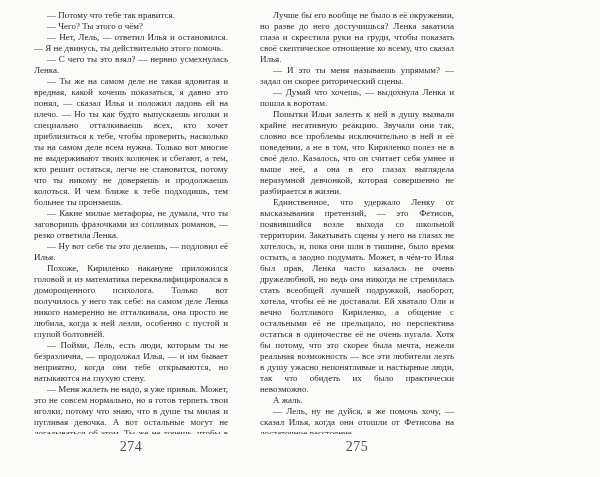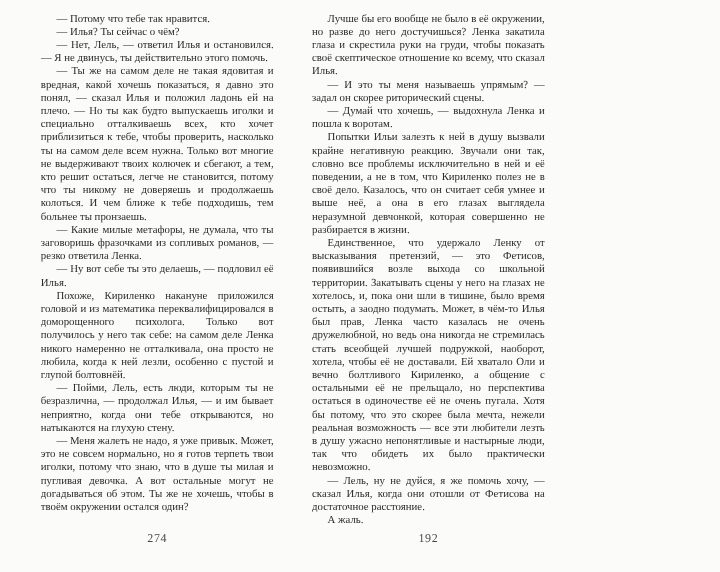--- a/index.html
+++ b/index.html
@@ -38,53 +38,54 @@
     hyphens: auto;
     -webkit-hyphens: auto;
   }
   .para {
     margin: 0;
     text-indent: 13px;
   }
   .page-number {
     margin-top: 5px;
     text-align: center;
-    font-size: 10px;
+    font-size: 14px;
     letter-spacing: 0.5px;
     color: #4a4a4a;
   }
 </style>
 </head>
 <body>
 
 <div class="viewport">
   <div class="spread">
 
     <section class="page">
       <div class="page-text">
           <p class="para">— Потому что тебе так нравится.</p>
-          <p class="para">— Илья? Ты сейчас о чём?</p>
+          <p class="para">— Чего? Ты этого о чём?</p>
           <p class="para">— Нет, Лель, — ответил Илья и остановился. — Я не двинусь, ты действительно этого помочь.</p>
+          <p class="para">— С чего ты это взял? — нервно усмехнулась Ленка.</p>
           <p class="para">— Ты же на самом деле не такая ядовитая и вредная, какой хочешь показаться, я давно это понял, — сказал Илья и положил ладонь ей на плечо. — Но ты как будто выпускаешь иголки и специально отталкиваешь всех, кто хочет приблизиться к тебе, чтобы проверить, насколько ты на самом деле всем нужна. Только вот многие не выдерживают твоих колючек и сбегают, а тем, кто решит остаться, легче не становится, потому что ты никому не доверяешь и продолжаешь колоться. И чем ближе к тебе подходишь, тем больнее ты пронзаешь.</p>
           <p class="para">— Какие милые метафоры, не думала, что ты заговоришь фразочками из сопливых романов, — резко ответила Ленка.</p>
           <p class="para">— Ну вот себе ты это делаешь, — подловил её Илья.</p>
           <p class="para">Похоже, Кириленко накануне приложился головой и из математика переквалифицировался в доморощенного психолога. Только вот получилось у него так себе: на самом деле Ленка никого намеренно не отталкивала, она просто не любила, когда к ней лезли, особенно с пустой и глупой болтовнёй.</p>
           <p class="para">— Пойми, Лель, есть люди, которым ты не безразлична, — продолжал Илья, — и им бывает неприятно, когда они тебе открываются, но натыкаются на глухую стену.</p>
           <p class="para">— Меня жалеть не надо, я уже привык. Может, это не совсем нормально, но я готов терпеть твои иголки, потому что знаю, что в душе ты милая и пугливая девочка. А вот остальные могут не догадываться об этом. Ты же не хочешь, чтобы в твоём окружении остался один?</p>
         </div>
       <div class="page-number">274</div>
     </section>
 
     <section class="page">
       <div class="page-text">
           <p class="para">Лучше бы его вообще не было в её окружении, но разве до него достучишься? Ленка закатила глаза и скрестила руки на груди, чтобы показать своё скептическое отношение ко всему, что сказал Илья.</p>
           <p class="para">— И это ты меня называешь упрямым? — задал он скорее риторический сцены.</p>
           <p class="para">— Думай что хочешь, — выдохнула Ленка и пошла к воротам.</p>
           <p class="para">Попытки Ильи залезть к ней в душу вызвали крайне негативную реакцию. Звучали они так, словно все проблемы исключительно в ней и её поведении, а не в том, что Кириленко полез не в своё дело. Казалось, что он считает себя умнее и выше неё, а она в его глазах выглядела неразумной девчонкой, которая совершенно не разбирается в жизни.</p>
           <p class="para">Единственное, что удержало Ленку от высказывания претензий, — это Фетисов, появившийся возле выхода со школьной территории. Закатывать сцены у него на глазах не хотелось, и, пока они шли в тишине, было время остыть, а заодно подумать. Может, в чём-то Илья был прав, Ленка часто казалась не очень дружелюбной, но ведь она никогда не стремилась стать всеобщей лучшей подружкой, наоборот, хотела, чтобы её не доставали. Ей хватало Оли и вечно болтливого Кириленко, а общение с остальными её не прельщало, но перспектива остаться в одиночестве её не очень пугала. Хотя бы потому, что это скорее была мечта, нежели реальная возможность — все эти любители лезть в душу ужасно непонятливые и настырные люди, так что обидеть их было практически невозможно.</p>
+          <p class="para">А жаль.</p>
           <p class="para">— Лель, ну не дуйся, я же помочь хочу, — сказал Илья, когда они отошли от Фетисова на достаточное расстояние.</p>
-          <p class="para">А жаль.</p>
         </div>
-      <div class="page-number">192</div>
+      <div class="page-number">275</div>
     </section>
 
   </div>
 </div>
 
 </body></html>

